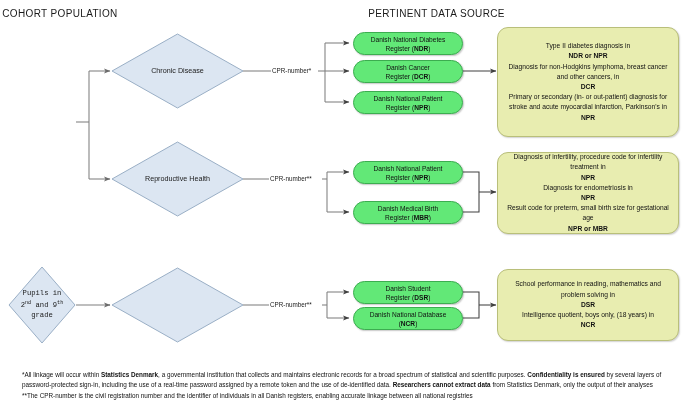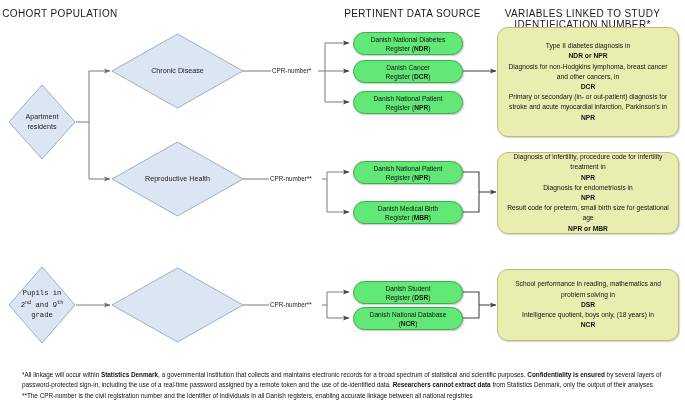--- a/index.html
+++ b/index.html
@@ -28,21 +28,21 @@
     position: absolute;
     font-size: 10px;
     letter-spacing: 0.35px;
     color: #1a1a1a;
     text-align: center;
     line-height: 11px;
     white-space: pre-line;
   }
   #hdr-cohort   { left: 0px;   top: 8px;  width: 120px; }
   #hdr-outcome  { left: 92px;  top: 8px;  width: 200px; }
-  #hdr-source   { left: 320px; top: 8px;  width: 185px; text-align: center; }
+  #hdr-source   { left: 344px; top: 8px;  width: 185px; text-align: center; }
   #hdr-vars     { left: 480px; top: 8px;  width: 205px; }
 
   
   #lines {
     position: absolute;
     left: 0; top: 0;
     width: 685px; height: 414px;
     pointer-events: none;
   }
 
@@ -132,22 +132,20 @@
   #footnotes p { margin: 0; }
   #footnotes b { font-weight: bold; }
 </style>
 </head>
 <body>
 
 <div id="canvas">
 
   <div class="col-header" id="hdr-cohort">COHORT POPULATION</div>
   <div class="col-header" id="hdr-source">PERTINENT DATA SOURCE</div>
-  <div class="col-header" id="hdr-vars">VARIABLES LINKED TO STUDY
-IDENTIFICATION NUMBER*</div>
 
   <svg id="lines" viewBox="0 0 685 414">
     <defs>
       <marker id="ah" markerWidth="7" markerHeight="7" refX="6" refY="3" orient="auto" markerUnits="userSpaceOnUse">
         <path d="M0,0.4 L6.4,3 L0,5.6 L1.5,3 Z" fill="#404040"></path>
       </marker>
       <marker id="ahg" markerWidth="7" markerHeight="7" refX="6" refY="3" orient="auto" markerUnits="userSpaceOnUse">
         <path d="M0,0.4 L6.4,3 L0,5.6 L1.5,3 Z" fill="#6b6b6b"></path>
       </marker>
     </defs>
@@ -199,27 +197,20 @@
       <path d="M327,292 L349,292" marker-end="url(#ah)"></path>
       <path d="M327,318 L349,318" marker-end="url(#ah)"></path>
     </g>
 
     <g stroke="#404040" stroke-width="1.05" fill="none">
       <path d="M463,292 L479,292 L479,318 L463,318"></path>
       <path d="M479,305 L496,305" marker-end="url(#ah)"></path>
     </g>
   </svg>
 
-  <div class="diamond" id="d-apartment" style="left:8px; top:84px; width:68px; height:76px;">
-    <svg class="dshape" viewBox="0 0 68 76">
-      <polygon points="34,1 67,38 34,75 1,38" fill="#dce6f2" stroke="#9aafc6" stroke-width="1"></polygon>
-    </svg>
-    <div class="dlabel" style="white-space:pre-line;">Apartment
-residents</div>
-  </div>
 
   <div class="diamond" id="d-pupils" style="left:8px; top:266px; width:68px; height:78px;font-family:Liberation Mono, monospace;">
     <svg class="dshape" viewBox="0 0 68 78">
       <polygon points="34,1 67,39 34,77 1,39" fill="#dce6f2" stroke="#9aafc6" stroke-width="1"></polygon>
     </svg>
     <div class="dlabel">Pupils in<br>2<sup>nd</sup> and 9<sup>th</sup><br>grade</div>
   </div>
 
   <div class="diamond" id="d-chronic" style="left:111px; top:33px; width:133px; height:76px;">
     <svg class="dshape" viewBox="0 0 133 76">

